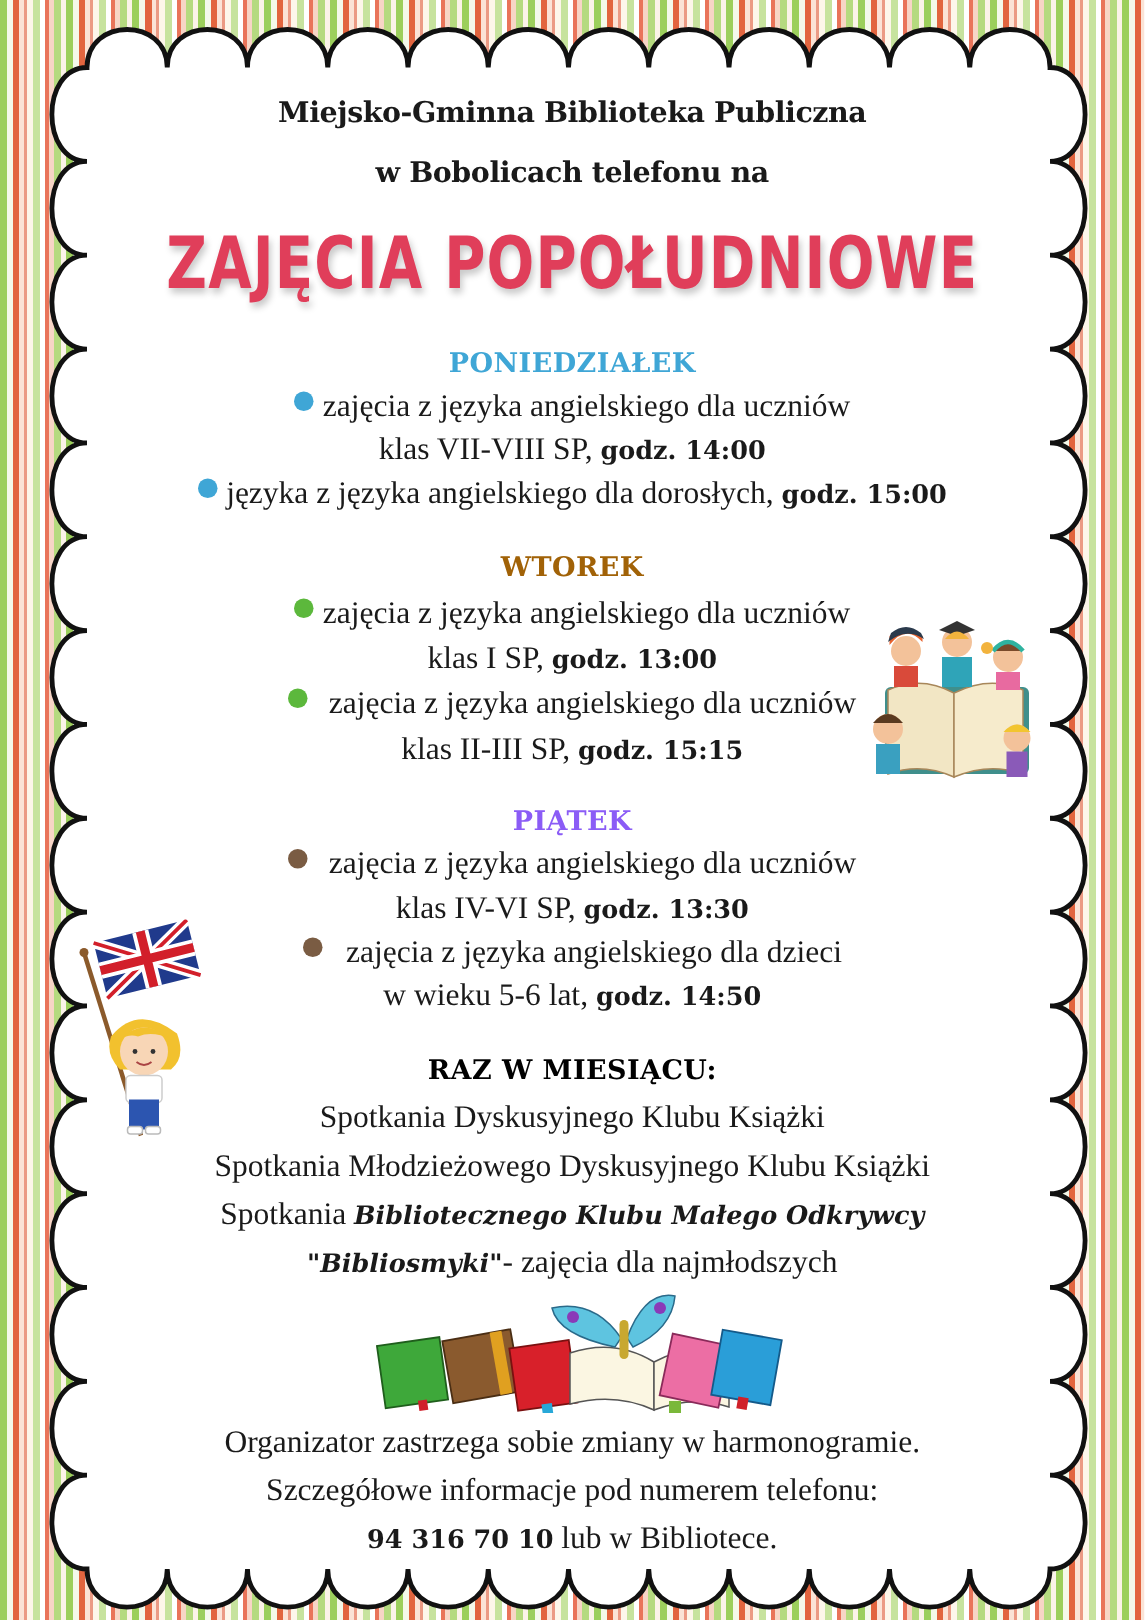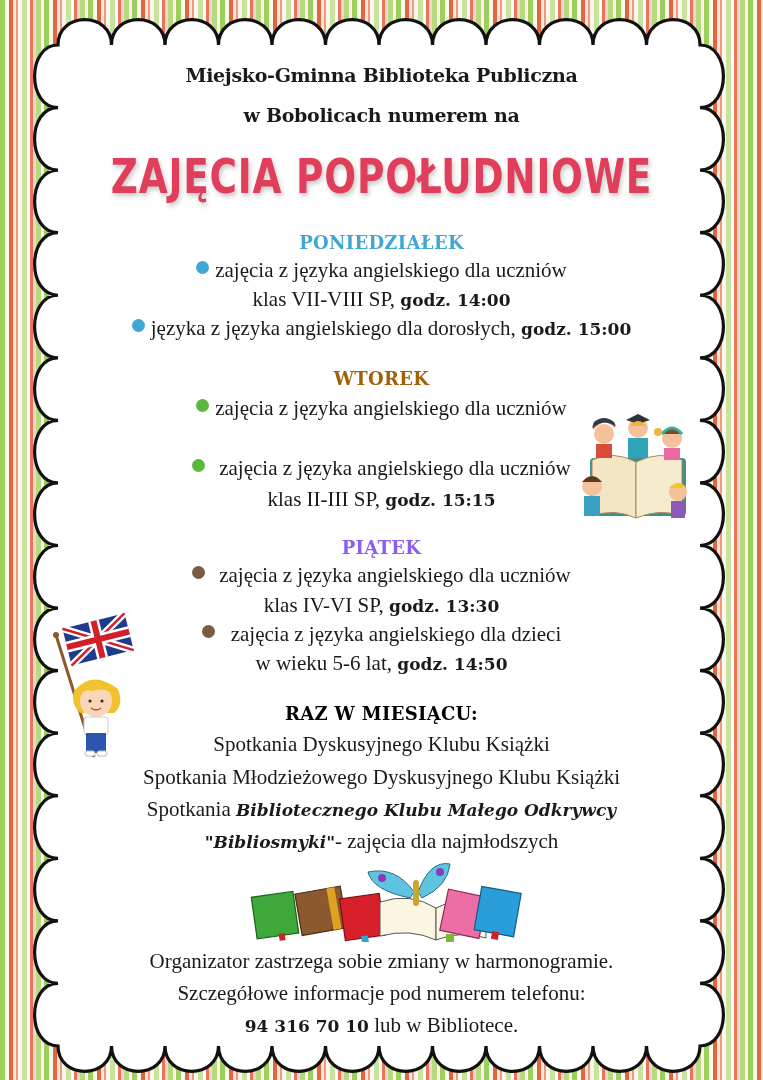--- a/index.html
+++ b/index.html
@@ -46,38 +46,41 @@
         <feGaussianBlur stdDeviation="0.6"></feGaussianBlur>
       </filter>
   </defs>
   <g id="frame-g">
     <path id="scallop" fill="#fff" stroke="#111" stroke-width="3.2" stroke-linejoin="miter" d="M 58 45 C 58 11.199999999999996, 111.5 11.199999999999996, 111.5 45 C 111.5 11.199999999999996, 165 11.199999999999996, 165 45 C 165 11.199999999999996, 218.5 11.199999999999996, 218.5 45 C 218.5 11.199999999999996, 272 11.199999999999996, 272 45 C 272 11.199999999999996, 325.5 11.199999999999996, 325.5 45 C 325.5 11.199999999999996, 379 11.199999999999996, 379 45 C 379 11.199999999999996, 432.5 11.199999999999996, 432.5 45 C 432.5 11.199999999999996, 486 11.199999999999996, 486 45 C 486 11.199999999999996, 539.5 11.199999999999996, 539.5 45 C 539.5 11.199999999999996, 593 11.199999999999996, 593 45 C 593 11.199999999999996, 646.5 11.199999999999996, 646.5 45 C 646.5 11.199999999999996, 700 11.199999999999996, 700 45 C 731.2 45, 731.2 107.5625, 700 107.5625 C 731.2 107.5625, 731.2 170.125, 700 170.125 C 731.2 170.125, 731.2 232.6875, 700 232.6875 C 731.2 232.6875, 731.2 295.25, 700 295.25 C 731.2 295.25, 731.2 357.8125, 700 357.8125 C 731.2 357.8125, 731.2 420.375, 700 420.375 C 731.2 420.375, 731.2 482.9375, 700 482.9375 C 731.2 482.9375, 731.2 545.5, 700 545.5 C 731.2 545.5, 731.2 608.0625, 700 608.0625 C 731.2 608.0625, 731.2 670.625, 700 670.625 C 731.2 670.625, 731.2 733.1875, 700 733.1875 C 731.2 733.1875, 731.2 795.75, 700 795.75 C 731.2 795.75, 731.2 858.3125, 700 858.3125 C 731.2 858.3125, 731.2 920.875, 700 920.875 C 731.2 920.875, 731.2 983.4375, 700 983.4375 C 731.2 983.4375, 731.2 1046, 700 1046 C 700 1079.8, 646.5 1079.8, 646.5 1046 C 646.5 1079.8, 593 1079.8, 593 1046 C 593 1079.8, 539.5 1079.8, 539.5 1046 C 539.5 1079.8, 486 1079.8, 486 1046 C 486 1079.8, 432.5 1079.8, 432.5 1046 C 432.5 1079.8, 379 1079.8, 379 1046 C 379 1079.8, 325.5 1079.8, 325.5 1046 C 325.5 1079.8, 272 1079.8, 272 1046 C 272 1079.8, 218.5 1079.8, 218.5 1046 C 218.5 1079.8, 165 1079.8, 165 1046 C 165 1079.8, 111.5 1079.8, 111.5 1046 C 111.5 1079.8, 58 1079.8, 58 1046 C 26.799999999999997 1046, 26.799999999999997 983.4375, 58 983.4375 C 26.799999999999997 983.4375, 26.799999999999997 920.875, 58 920.875 C 26.799999999999997 920.875, 26.799999999999997 858.3125, 58 858.3125 C 26.799999999999997 858.3125, 26.799999999999997 795.75, 58 795.75 C 26.799999999999997 795.75, 26.799999999999997 733.1875, 58 733.1875 C 26.799999999999997 733.1875, 26.799999999999997 670.625, 58 670.625 C 26.799999999999997 670.625, 26.799999999999997 608.0625, 58 608.0625 C 26.799999999999997 608.0625, 26.799999999999997 545.5, 58 545.5 C 26.799999999999997 545.5, 26.799999999999997 482.9375, 58 482.9375 C 26.799999999999997 482.9375, 26.799999999999997 420.375, 58 420.375 C 26.799999999999997 420.375, 26.799999999999997 357.8125, 58 357.8125 C 26.799999999999997 357.8125, 26.799999999999997 295.25, 58 295.25 C 26.799999999999997 295.25, 26.799999999999997 232.6875, 58 232.6875 C 26.799999999999997 232.6875, 26.799999999999997 170.125, 58 170.125 C 26.799999999999997 170.125, 26.799999999999997 107.5625, 58 107.5625 C 26.799999999999997 107.5625, 26.799999999999997 45, 58 45 Z"></path>
   </g>
 </svg>
 
 <div class="content">
   <div class="t hdr" style="top:64px">Miejsko-Gminna Biblioteka Publiczna</div>
-  <div class="t hdr" style="top:104px">w Bobolicach numerem na</div>
+  <div class="t hdr" style="top:104px">w Bobolicach telefonu na</div>
 
   <div class="t title" style="top:148px">ZAJĘCIA POPOŁUDNIOWE</div>
 
   <div class="t day" style="top:232px;color:#3fa6d6">PONIEDZIAŁEK</div>
   <div class="t line" style="top:258px">
     <span class="dot" style="background:#3fa6d6"></span><span>zajęcia z języka angielskiego dla uczniów</span>
   </div>
   <div class="t line" style="top:287px">
     <span>klas VII-VIII SP, </span><b>godz. 14:00</b>
   </div>
   <div class="t line" style="top:316px">
     <span class="dot" style="background:#3fa6d6"></span><span>języka z języka angielskiego dla dorosłych, </span><b>godz. 15:00</b>
   </div>
 
   <div class="t day" style="top:368px;color:#a16207">WTOREK</div>
   <div class="t line" style="top:396px;padding-left:0">
     <span class="dot" style="background:#5cb83c"></span><span>zajęcia z języka angielskiego dla uczniów</span>
+  </div>
+  <div class="t line" style="top:426px">
+    <span>klas I SP, </span><b>godz. 13:00</b>
   </div>
   <div class="t line" style="top:456px">
     <span class="dot" style="background:#5cb83c;margin-right:14px"></span><span>zajęcia z języka angielskiego dla uczniów</span>
   </div>
   <div class="t line" style="top:487px">
     <span>klas II-III SP, </span><b>godz. 15:15</b>
   </div>
 
   <div class="t day" style="top:537px;color:#8b5cf6">PIĄTEK</div>
   <div class="t line" style="top:563px">

